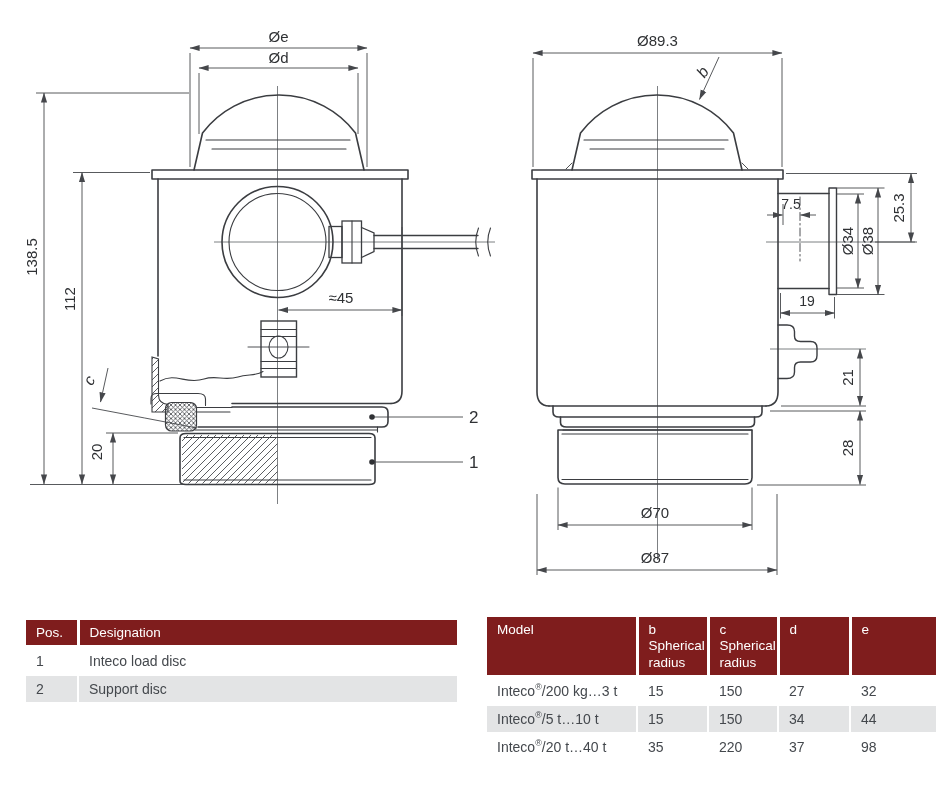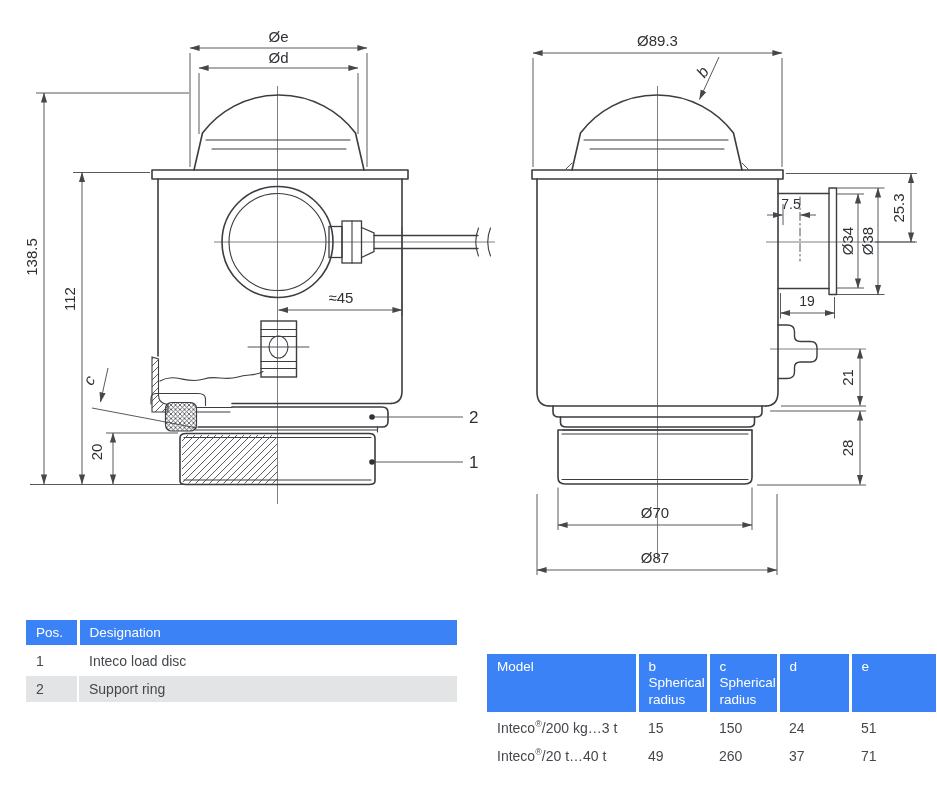--- a/index.html
+++ b/index.html
@@ -12,31 +12,31 @@
   .thin { stroke:#5c5f63; stroke-width:0.8; fill:none; }
   .dim  { stroke:#45474b; stroke-width:0.9; fill:none; }
   .dtxt { fill:#2f3134; font-size:15px; }
   .small{ font-size:14px; }
   .callout { font-size:17px; fill:#2f3134; }
   .it   { font-style:italic; font-size:16px; }
   .dot  { fill:#2f3134; stroke:none; }
 
   table.tbl { position:absolute; border-collapse:collapse; table-layout:fixed;
               color:#44484d; font-size:14px; box-sizing:border-box; }
-  table.tbl th { background:#3b82f6; color:#ffffff; font-weight:normal; text-align:left;
+  table.tbl th { background:#7f1d1d; color:#ffffff; font-weight:normal; text-align:left;
                  vertical-align:top; padding:5px 10px 4px 10px; white-space:pre-line;
                  border-right:3px solid #ffffff; border-bottom:3px solid #ffffff;
                  font-size:13.5px; line-height:1.22; }
   table.tbl th:last-child { border-right:none; }
   table.tbl td { padding:5px 10px; vertical-align:middle; border-right:2px solid #ffffff;
                  border-bottom:2px solid #ffffff; background:#ffffff; }
   table.tbl td:last-child { border-right:none; }
   table.tbl tr.alt td { background:#e3e4e5; }
   #parts-table { left:26px; top:620px; width:431px; }
-  #model-table { left:487px; top:654px; width:449px; }
+  #model-table { left:487px; top:617px; width:449px; }
   sup.reg { font-size:9px; vertical-align:super; line-height:0; }
 </style>
 </head>
 <body>
 
 <div class="stage">
 
 <svg class="drawing" width="937" height="608" viewBox="0 0 937 608">
   <defs>
     <marker id="ae" markerUnits="userSpaceOnUse" markerWidth="11" markerHeight="9" refX="9.6" refY="4" orient="auto">
@@ -215,21 +215,21 @@
       <th>Designation</th>
     </tr>
   </thead>
   <tbody>
     <tr>
       <td>1</td>
       <td>Inteco load disc</td>
     </tr>
     <tr class="alt">
       <td>2</td>
-      <td>Support ring</td>
+      <td>Support disc</td>
     </tr>
   </tbody>
 </table>
 
 <table class="tbl" id="model-table">
   <colgroup>
     <col style="width:150px">
         <col style="width:71px">
         <col style="width:70px">
     <col style="width:72px">
@@ -246,26 +246,33 @@
 radius</th>
       <th>d</th>
       <th>e</th>
     </tr>
   </thead>
   <tbody>
     <tr>
       <td><span>Inteco</span><sup class="reg">®</sup><span>/200 kg…3 t</span></td>
       <td>15</td>
       <td>150</td>
-      <td>24</td>
-      <td>51</td>
+      <td>27</td>
+      <td>32</td>
+    </tr>
+    <tr class="alt">
+      <td><span>Inteco</span><sup class="reg">®</sup><span>/5 t…10 t</span></td>
+      <td>15</td>
+      <td>150</td>
+      <td>34</td>
+      <td>44</td>
     </tr>
     <tr>
       <td><span>Inteco</span><sup class="reg">®</sup><span>/20 t…40 t</span></td>
-      <td>49</td>
-      <td>260</td>
+      <td>35</td>
+      <td>220</td>
       <td>37</td>
-      <td>71</td>
+      <td>98</td>
     </tr>
   </tbody>
 </table>
 
 </div>
 
 </body></html>

